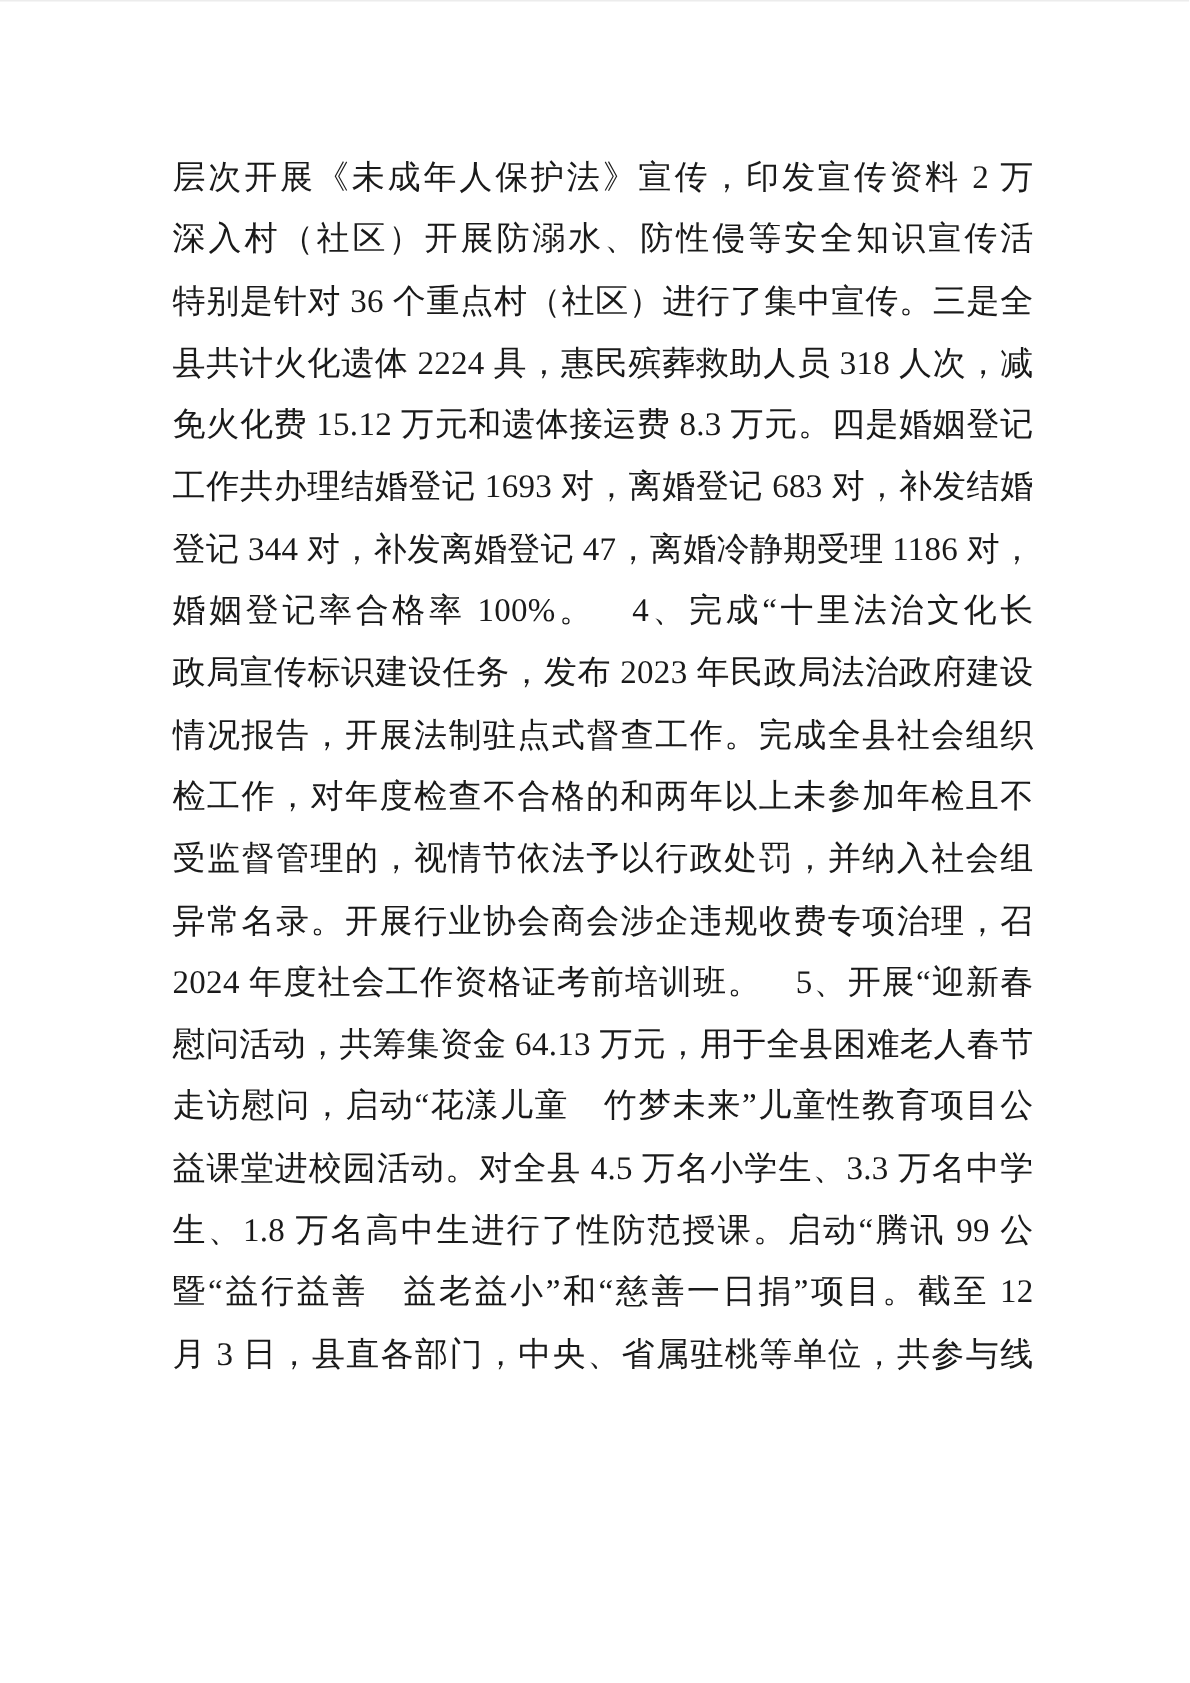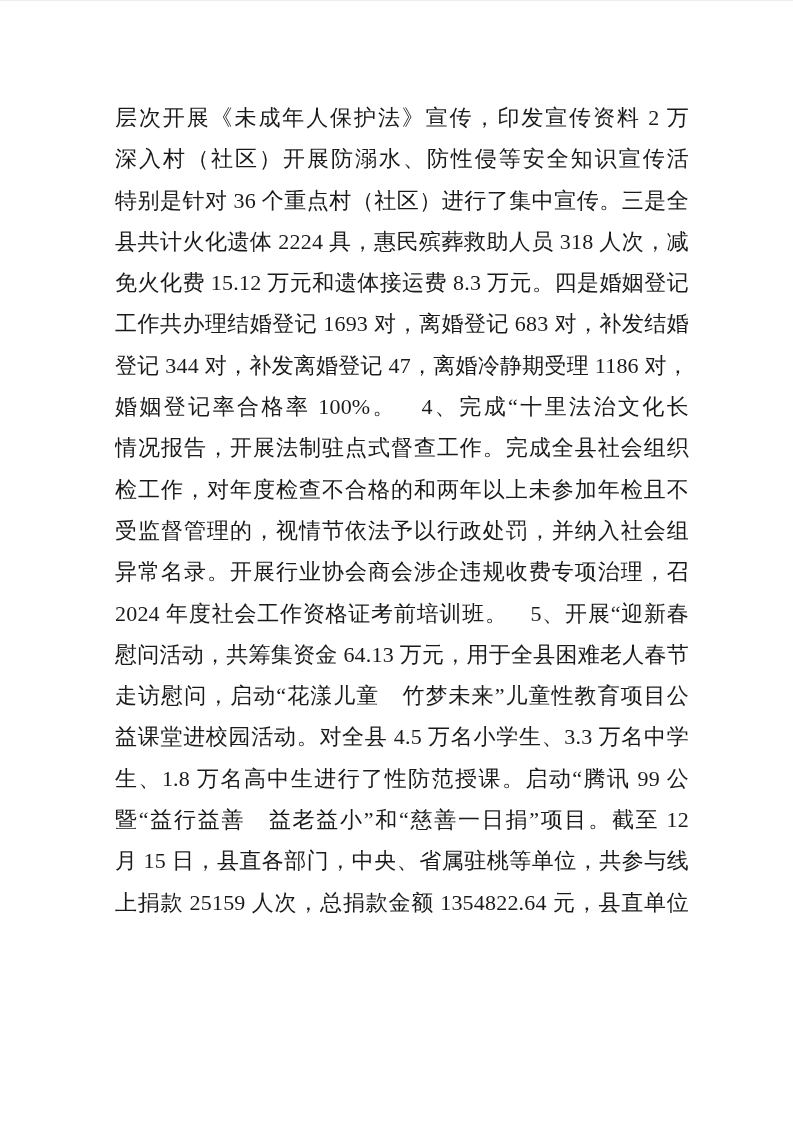--- a/index.html
+++ b/index.html
@@ -47,26 +47,26 @@
   <div class="page-top-edge"></div>
   <div class="content">
     <div class="line">层次开展《未成年人保护法》宣传，印发宣传资料 2 万份，</div>
     <div class="line">深入村（社区）开展防溺水、防性侵等安全知识宣传活动，</div>
     <div class="line">特别是针对 36 个重点村（社区）进行了集中宣传。三是全</div>
     <div class="line">县共计火化遗体 2224 具，惠民殡葬救助人员 318 人次，减</div>
     <div class="line">免火化费 15.12 万元和遗体接运费 8.3 万元。四是婚姻登记</div>
     <div class="line">工作共办理结婚登记 1693 对，离婚登记 683 对，补发结婚</div>
     <div class="line">登记 344 对，补发离婚登记 47，离婚冷静期受理 1186 对，</div>
     <div class="line">婚姻登记率合格率 100%。　4、完成“十里法治文化长廊”民</div>
+    <div class="line">政局宣传标识建设任务，发布 2023 年民政局法治政府建设</div>
     <div class="line">情况报告，开展法制驻点式督查工作。完成全县社会组织年</div>
     <div class="line">检工作，对年度检查不合格的和两年以上未参加年检且不接</div>
     <div class="line">受监督管理的，视情节依法予以行政处罚，并纳入社会组织</div>
     <div class="line">异常名录。开展行业协会商会涉企违规收费专项治理，召开</div>
     <div class="line">2024 年度社会工作资格证考前培训班。　5、开展“迎新春送</div>
     <div class="line">慰问活动，共筹集资金 64.13 万元，用于全县困难老人春节</div>
     <div class="line">走访慰问，启动“花漾儿童　竹梦未来”儿童性教育项目公</div>
     <div class="line">益课堂进校园活动。对全县 4.5 万名小学生、3.3 万名中学</div>
     <div class="line">生、1.8 万名高中生进行了性防范授课。启动“腾讯 99 公益”</div>
     <div class="line">暨“益行益善　益老益小”和“慈善一日捐”项目。截至 12</div>
-    <div class="line">月 15 日，县直各部门，中央、省属驻桃等单位，共参与线</div>
-    <div class="line">上捐款 25159 人次，总捐款金额 1354822.64 元，县直单位</div>
+    <div class="line">月 3 日，县直各部门，中央、省属驻桃等单位，共参与线</div>
   </div>
 </div>
 
 </body></html>

